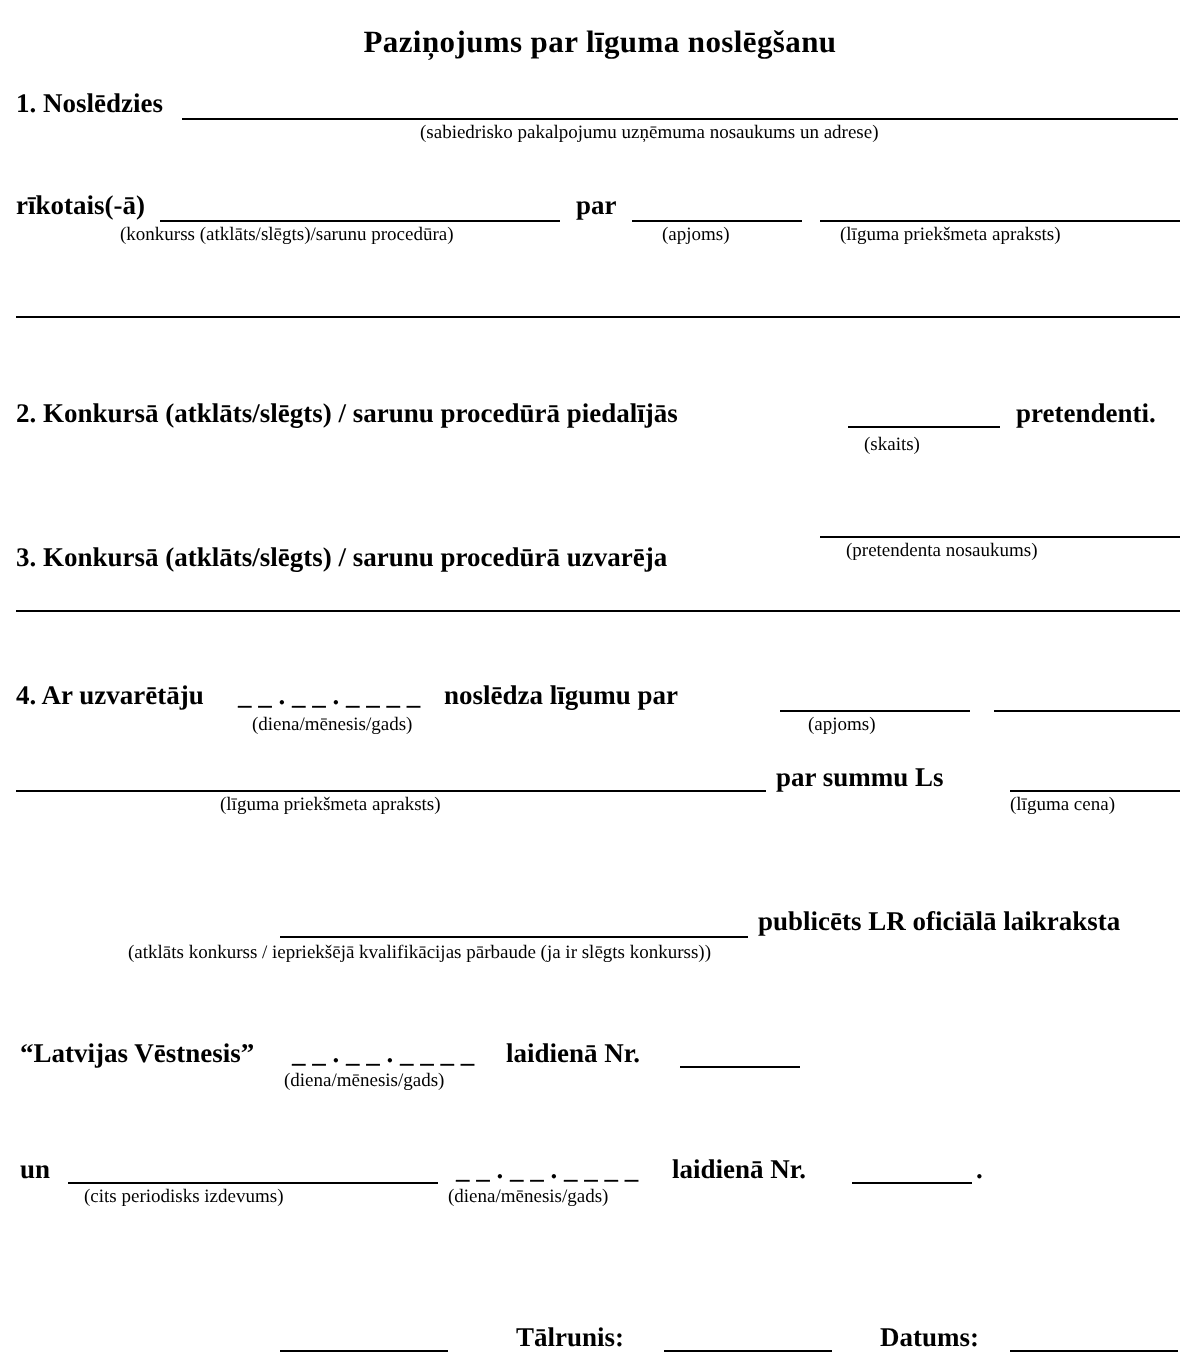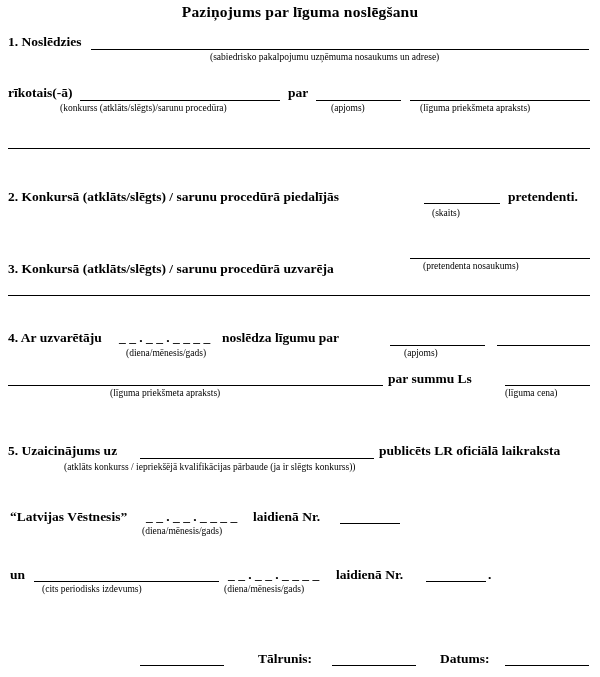--- a/index.html
+++ b/index.html
@@ -18,21 +18,21 @@
   .page {
     position: relative;
     width: 600px;
     height: 677px;
     padding: 0;
   }
   .title {
     text-align: center;
     font-weight: bold;
     font-size: 15.5px;
-    margin-top: 3px;
+    margin-top: 13px;
     margin-bottom: 0;
     letter-spacing: 0.2px;
   }
   .row {
     position: absolute;
     white-space: nowrap;
   }
   .bold {
     font-weight: bold;
     font-size: 13.5px;
@@ -97,21 +97,20 @@
   <div class="line" style="left:497px; top:342px; width:93px;"></div>
   <div class="capline" style="left:126px; top:345px;">(diena/mēnesis/gads)</div>
   <div class="capline" style="left:404px; top:345px;">(apjoms)</div>
 
   <div class="line" style="left:8px; top:382px; width:375px;"></div>
   <div class="row bold" style="left:388px; top:368px;">par summu  Ls</div>
   <div class="line" style="left:505px; top:382px; width:85px;"></div>
   <div class="capline" style="left:110px; top:385px;">(līguma priekšmeta apraksts)</div>
   <div class="capline" style="left:505px; top:385px;">(līguma cena)</div>
 
-  <div class="row bold" style="left:8px; top:440px;">5. Uzaicinājums uz</div>
   <div class="line" style="left:140px; top:455px; width:234px;"></div>
   <div class="row bold" style="left:379px; top:440px;">publicēts LR oficiālā laikraksta</div>
   <div class="capline" style="left:64px; top:459px;text-align:right;">(atklāts konkurss / iepriekšējā kvalifikācijas pārbaude (ja ir slēgts konkurss))</div>
 
   <div class="row bold" style="left:10px; top:506px;">“Latvijas Vēstnesis”</div>
   <div class="dashline" style="left:146px; top:506px;">_ _ . _ _ . _ _ _ _</div>
   <div class="row bold" style="left:253px; top:506px;">laidienā Nr.</div>
   <div class="line" style="left:340px; top:520px; width:60px;"></div>
   <div class="capline" style="left:142px; top:523px;">(diena/mēnesis/gads)</div>
 

